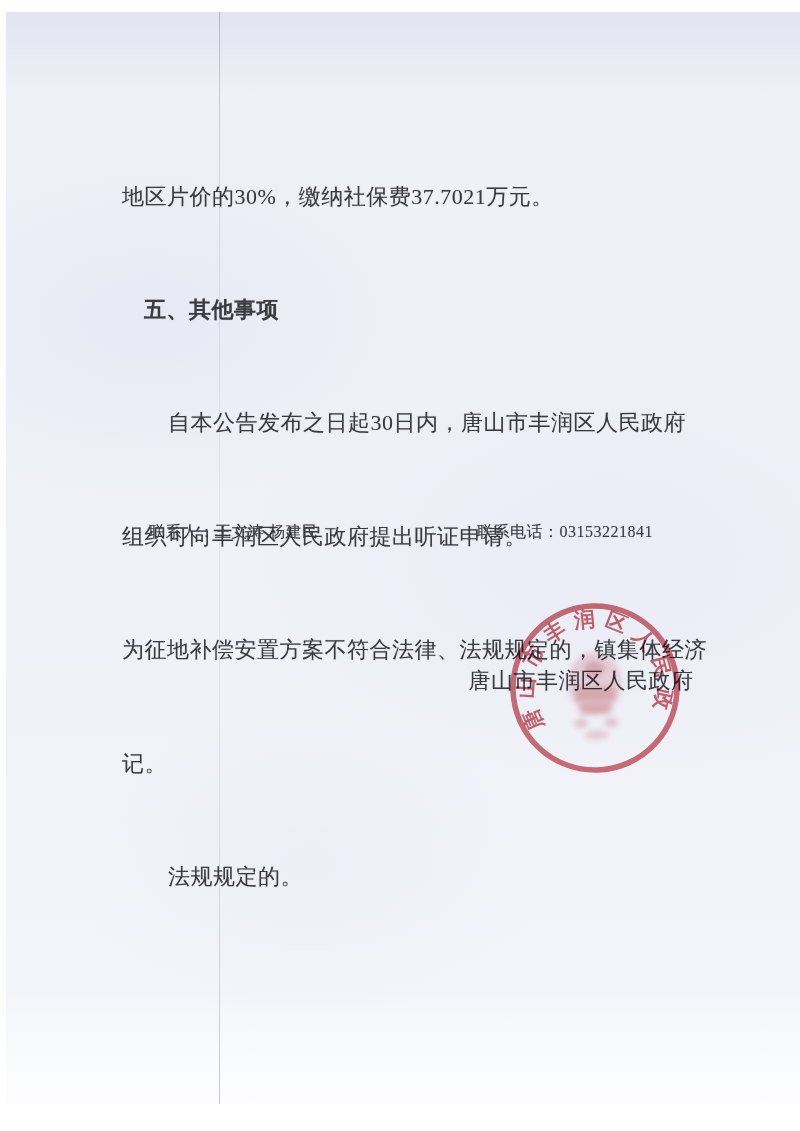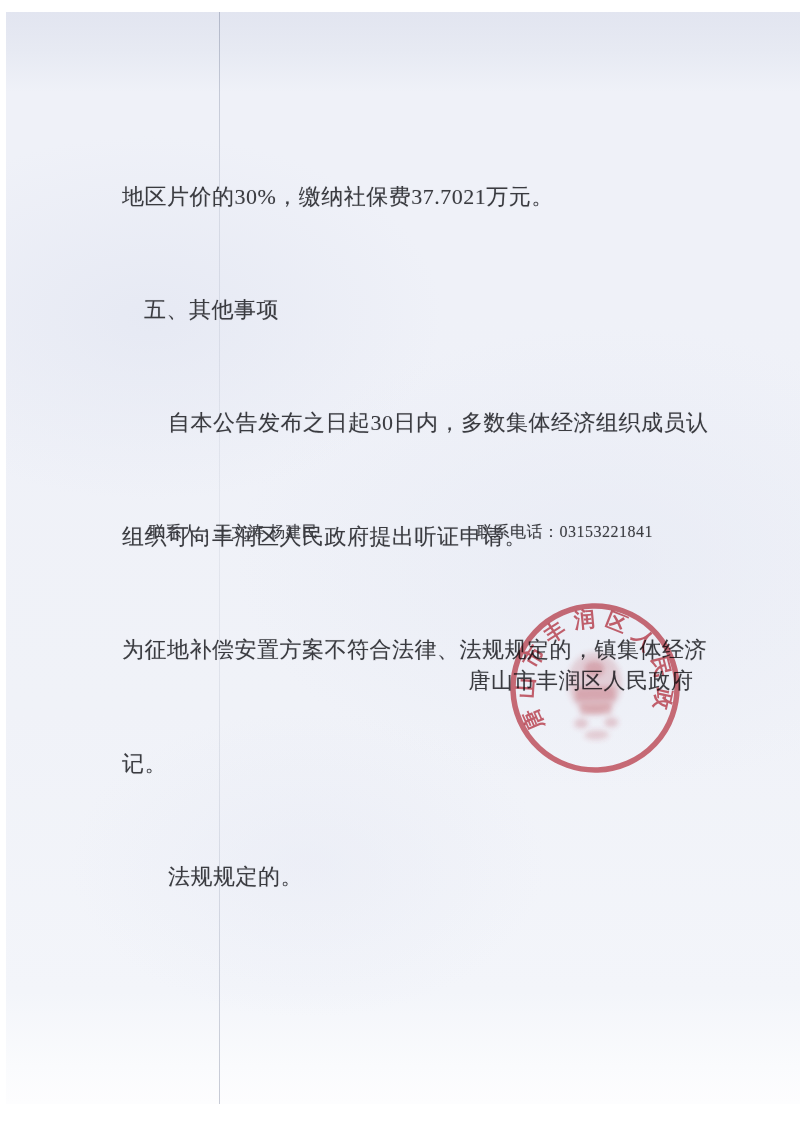--- a/index.html
+++ b/index.html
@@ -56,21 +56,21 @@
     left: 116px;   
     top: 90px;     
     width: 600px;
     font-size: 22px;
     line-height: 37.8px;
     letter-spacing: 0.5px;
     white-space: pre;
   }
   .line { height: 37.8px; }
   .ind0 { padding-left: 0; }
-  .ind1 { padding-left: 22px; }
+  .ind1 { padding-left: 22px; font-weight: bold; }
   .ind2 { padding-left: 46px; }
   .contact {
     position: absolute;
     left: 116px;   
     top: 463px;    
     font-size: 16px;
     line-height: 38px;
     letter-spacing: 0.5px;
     white-space: pre;
   }
@@ -118,21 +118,21 @@
 </head>
 <body>
 
 <div class="canvas">
   <div class="page">
     <div class="crease"></div>
 
     <div class="body-text ink">
       <div class="line ind0">地区片价的30%，缴纳社保费37.7021万元。</div>
       <div class="line ind1">五、其他事项</div>
-      <div class="line ind2">自本公告发布之日起30日内，多数集体经济组织成员认</div>
+      <div class="line ind2">自本公告发布之日起30日内，唐山市丰润区人民政府</div>
       <div class="line ind0">组织可向丰润区人民政府提出听证申请。</div>
       <div class="line ind0">为征地补偿安置方案不符合法律、法规规定的，镇集体经济</div>
       <div class="line ind0">记。</div>
       <div class="line ind2">法规规定的。</div>
     </div>
 
     <div class="contact ink">
       <span class="contact-person">联系人：王文涛 杨建民</span><span class="contact-phone">联系电话：03153221841</span>
     </div>
 

